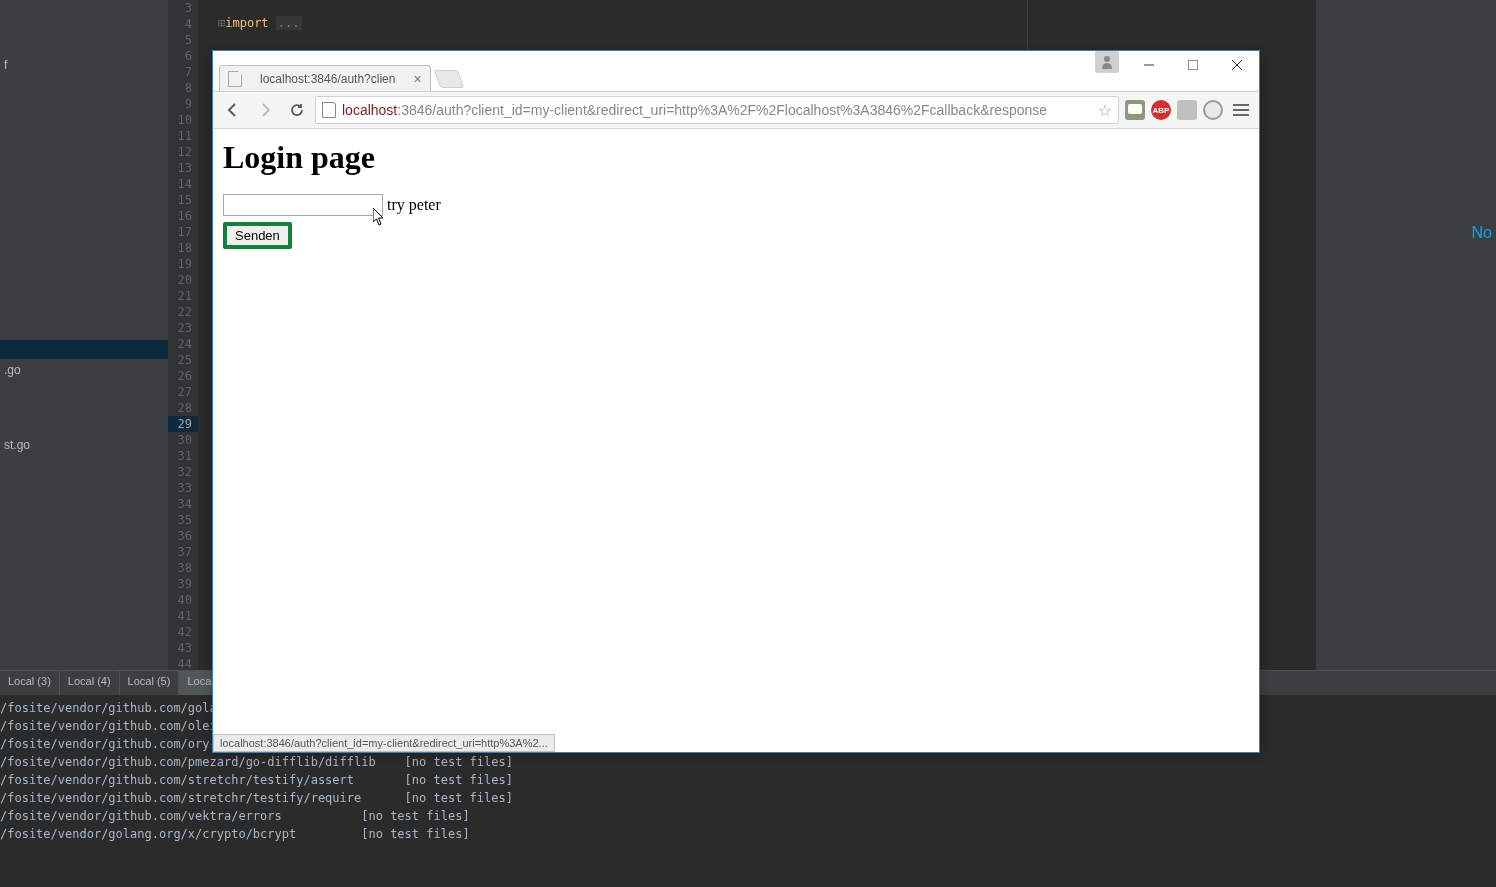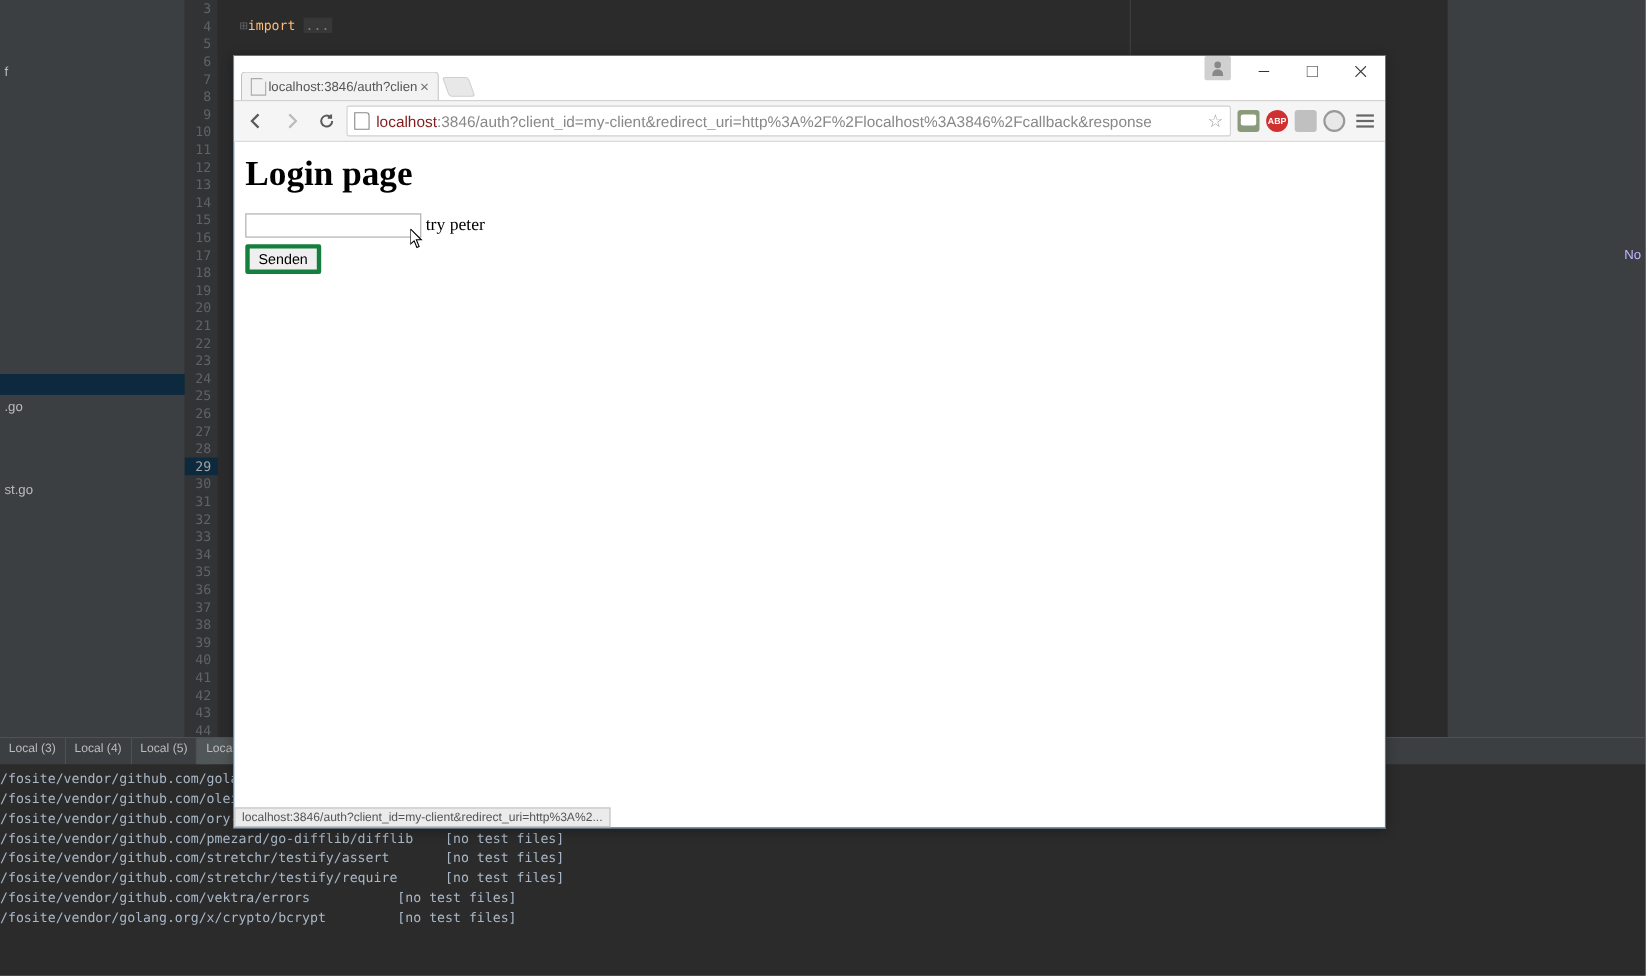--- a/index.html
+++ b/index.html
@@ -166,21 +166,21 @@
 }
 .browser-tab {
   height: 26px;
   background: #f2f2f2;
   border: 1px solid #c0c0c0;
   border-bottom: none;
   border-radius: 4px 4px 0 0;
   display: flex;
   align-items: center;
   padding: 0 8px;
-  gap: 2px;
+  gap: 18px;
   font-size: 12px;
   color: #555;
   min-width: 180px;
   position: relative;
 }
 .tab-favicon {
   width: 14px;
   height: 16px;
   border: 1px solid #aaa;
   border-top-right-radius: 3px;
@@ -400,21 +400,21 @@
     <div>47</div>
     <div>48</div>
   </div>
 
 <div class="ide-code">
   <div class="code-line"></div>
   <div class="code-line"><span class="fold-icon">⊞</span><span class="kw-import">import</span> <span class="ellipsis">...</span></div>
 </div>
 
 <div class="ide-sidebar-right">
-  <div style="position:absolute; right:4px; top:224px; color:#c4b5fd; font-size:12px;">No</div>
+  <div style="position:absolute; right:4px; top:224px; color:#0ea5e9; font-size:16px;">No</div>
 </div>
 
 <div class="ide-bottom-tabs">
   <div class="bottom-tab">Local (3)</div>
   <div class="bottom-tab">Local (4)</div>
   <div class="bottom-tab">Local (5)</div>
   <div class="bottom-tab active">Local (6)</div>
 </div>
 
 <div class="ide-console" id="console">

